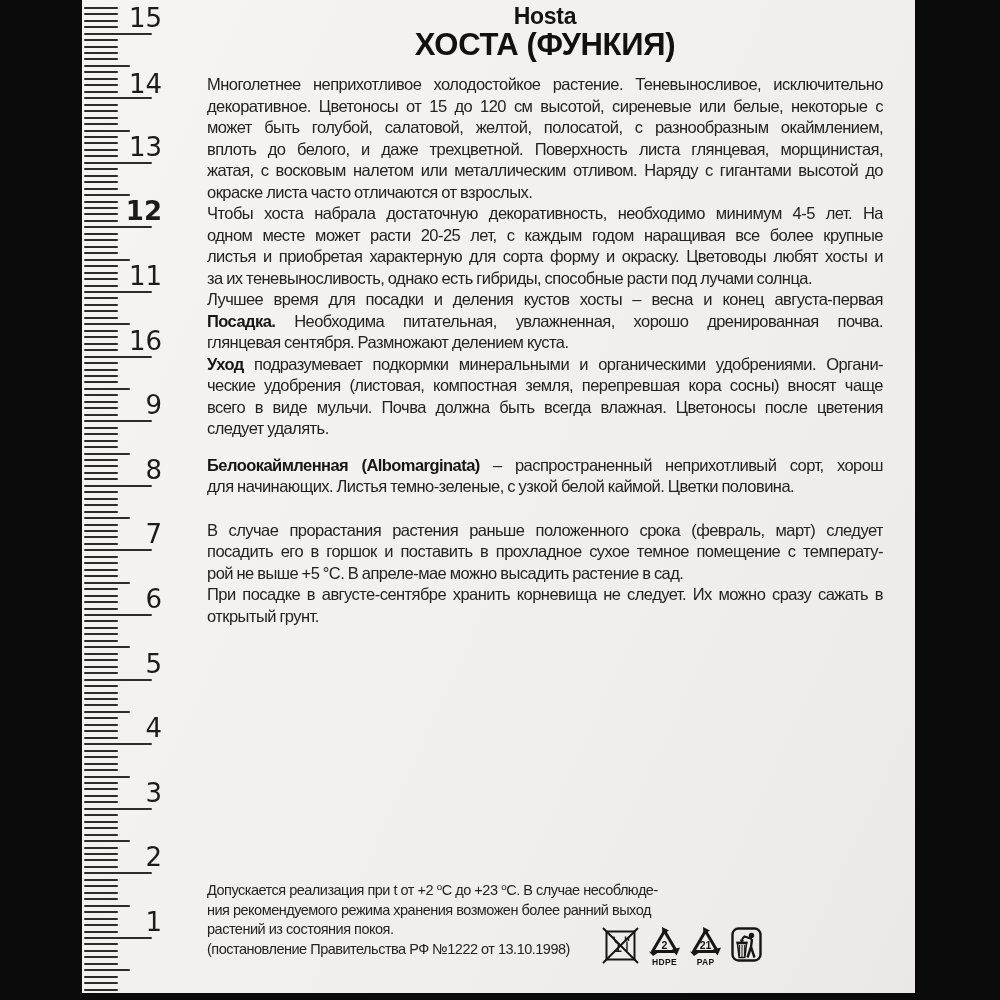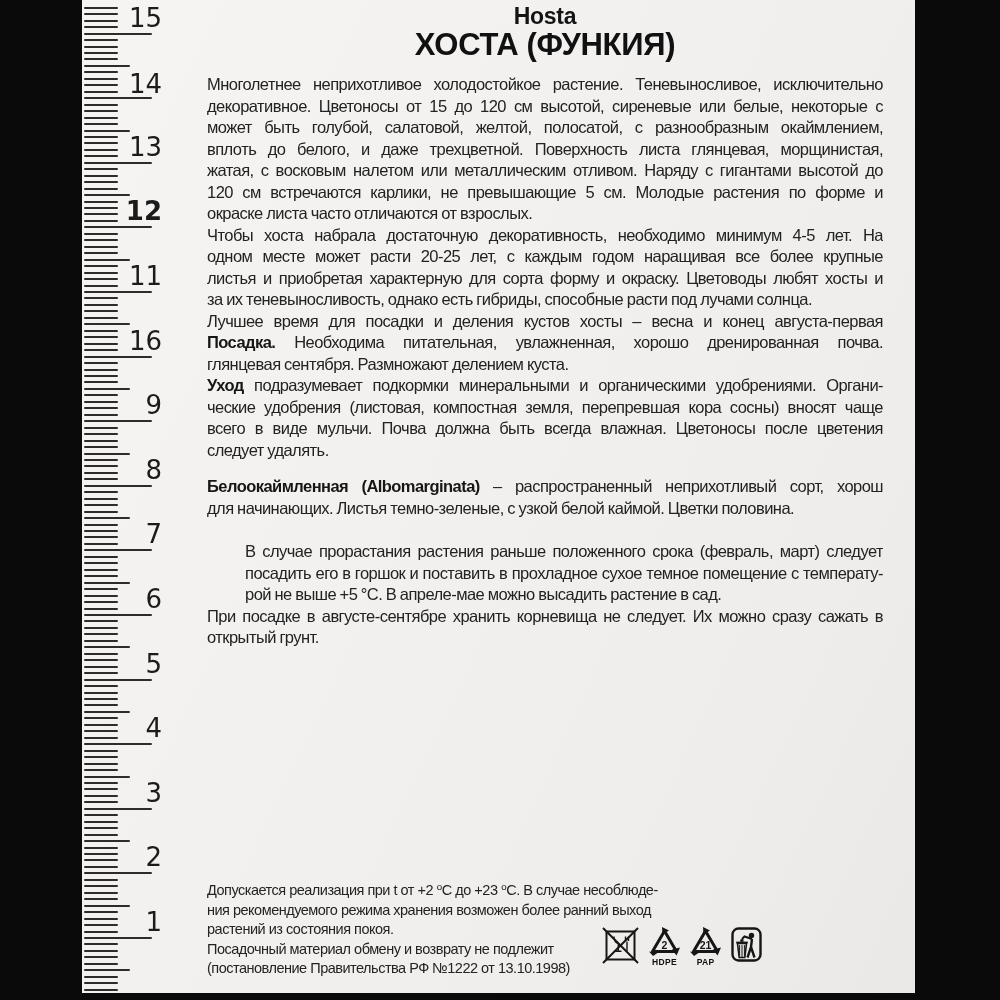--- a/index.html
+++ b/index.html
@@ -23,21 +23,21 @@
 
   
   .content{position:absolute;left:207px;top:0;width:676px;height:1000px;}
   .title-en{position:absolute;top:3px;left:0;width:100%;text-align:center;
             font-size:23px;font-weight:bold;color:#141414;letter-spacing:-0.3px;}
   .title-ru{position:absolute;top:27px;left:0;width:100%;text-align:center;
             font-size:31px;font-weight:bold;color:#111;letter-spacing:-0.3px;}
   .paras{position:absolute;top:74px;left:0;width:676px;}
   .para{margin:0;}
   .para.gap-small{margin-top:15px;}
-  .para.gap-large{margin-top:22px;margin-left:38px;}
+  .para.gap-large{margin-top:22px;}
   .line{font-size:16.5px;line-height:21.5px;height:21.5px;overflow:hidden;
         letter-spacing:-0.55px;word-spacing:-0.5px;color:#222;
         text-align:justify;text-align-last:justify;}
   .line.last{text-align:left;text-align-last:left;}
   .line b{font-weight:bold;color:#161616;}
 
   .footnote{position:absolute;top:881px;left:0;width:505px;}
   .fline{font-size:14.5px;line-height:19.5px;letter-spacing:-0.5px;color:#232323;}
 
   
@@ -227,21 +227,20 @@
     <div class="title-en">Hosta</div>
     <div class="title-ru">ХОСТА (ФУНКИЯ)</div>
 
     <div class="paras" id="paragraphs">
         <div class="para">
           <div class="line">Многолетнее неприхотливое холодостойкое растение. Теневыносливое, исключительно</div>
           <div class="line">декоративное. Цветоносы от 15 до 120 см высотой, сиреневые или белые, некоторые с</div>
           <div class="line">может быть голубой, салатовой, желтой, полосатой, с разнообразным окаймлением,</div>
           <div class="line">вплоть до белого, и даже трехцветной. Поверхность листа глянцевая, морщинистая,</div>
           <div class="line">жатая, с восковым налетом или металлическим отливом. Наряду с гигантами высотой до</div>
-          <div class="line">120 см встречаются карлики, не превышающие 5 см. Молодые растения по форме и</div>
           <div class="line last">окраске листа часто отличаются от взрослых.</div>
         </div>
         <div class="para">
           <div class="line">Чтобы хоста набрала достаточную декоративность, необходимо минимум 4-5 лет. На</div>
           <div class="line">одном месте может расти 20-25 лет, с каждым годом наращивая все более крупные</div>
           <div class="line">листья и приобретая характерную для сорта форму и окраску. Цветоводы любят хосты и</div>
           <div class="line last">за их теневыносливость, однако есть гибриды, способные расти под лучами солнца.</div>
         </div>
         <div class="para">
           <div class="line">Лучшее время для посадки и деления кустов хосты – весна и конец августа-первая</div>
@@ -266,21 +265,20 @@
         <div class="para">
           <div class="line">При посадке в августе-сентябре хранить корневища не следует. Их можно сразу сажать в</div>
           <div class="line last">открытый грунт.</div>
         </div>
       </div>
 
     <div class="footnote" id="footnote">
         <div class="fline">Допускается реализация при t от +2 ⁰С до +23 ⁰С. В случае несоблюде-</div>
         <div class="fline">ния рекомендуемого режима хранения возможен более ранний выход</div>
         <div class="fline">растений из состояния покоя.</div>
-        <div class="fline">Посадочный материал обмену и возврату не подлежит</div>
         <div class="fline">(постановление Правительства РФ №1222 от 13.10.1998)</div>
       </div>
   </div>
 
   <div class="icons">
 
     <span>
       <svg width="37" height="37" viewBox="0 0 37 37">
         <rect x="4.5" y="4.5" width="28" height="28" fill="none" stroke="#161616" stroke-width="2"></rect>
         <line x1="1" y1="1" x2="36" y2="36" stroke="#161616" stroke-width="2"></line>

